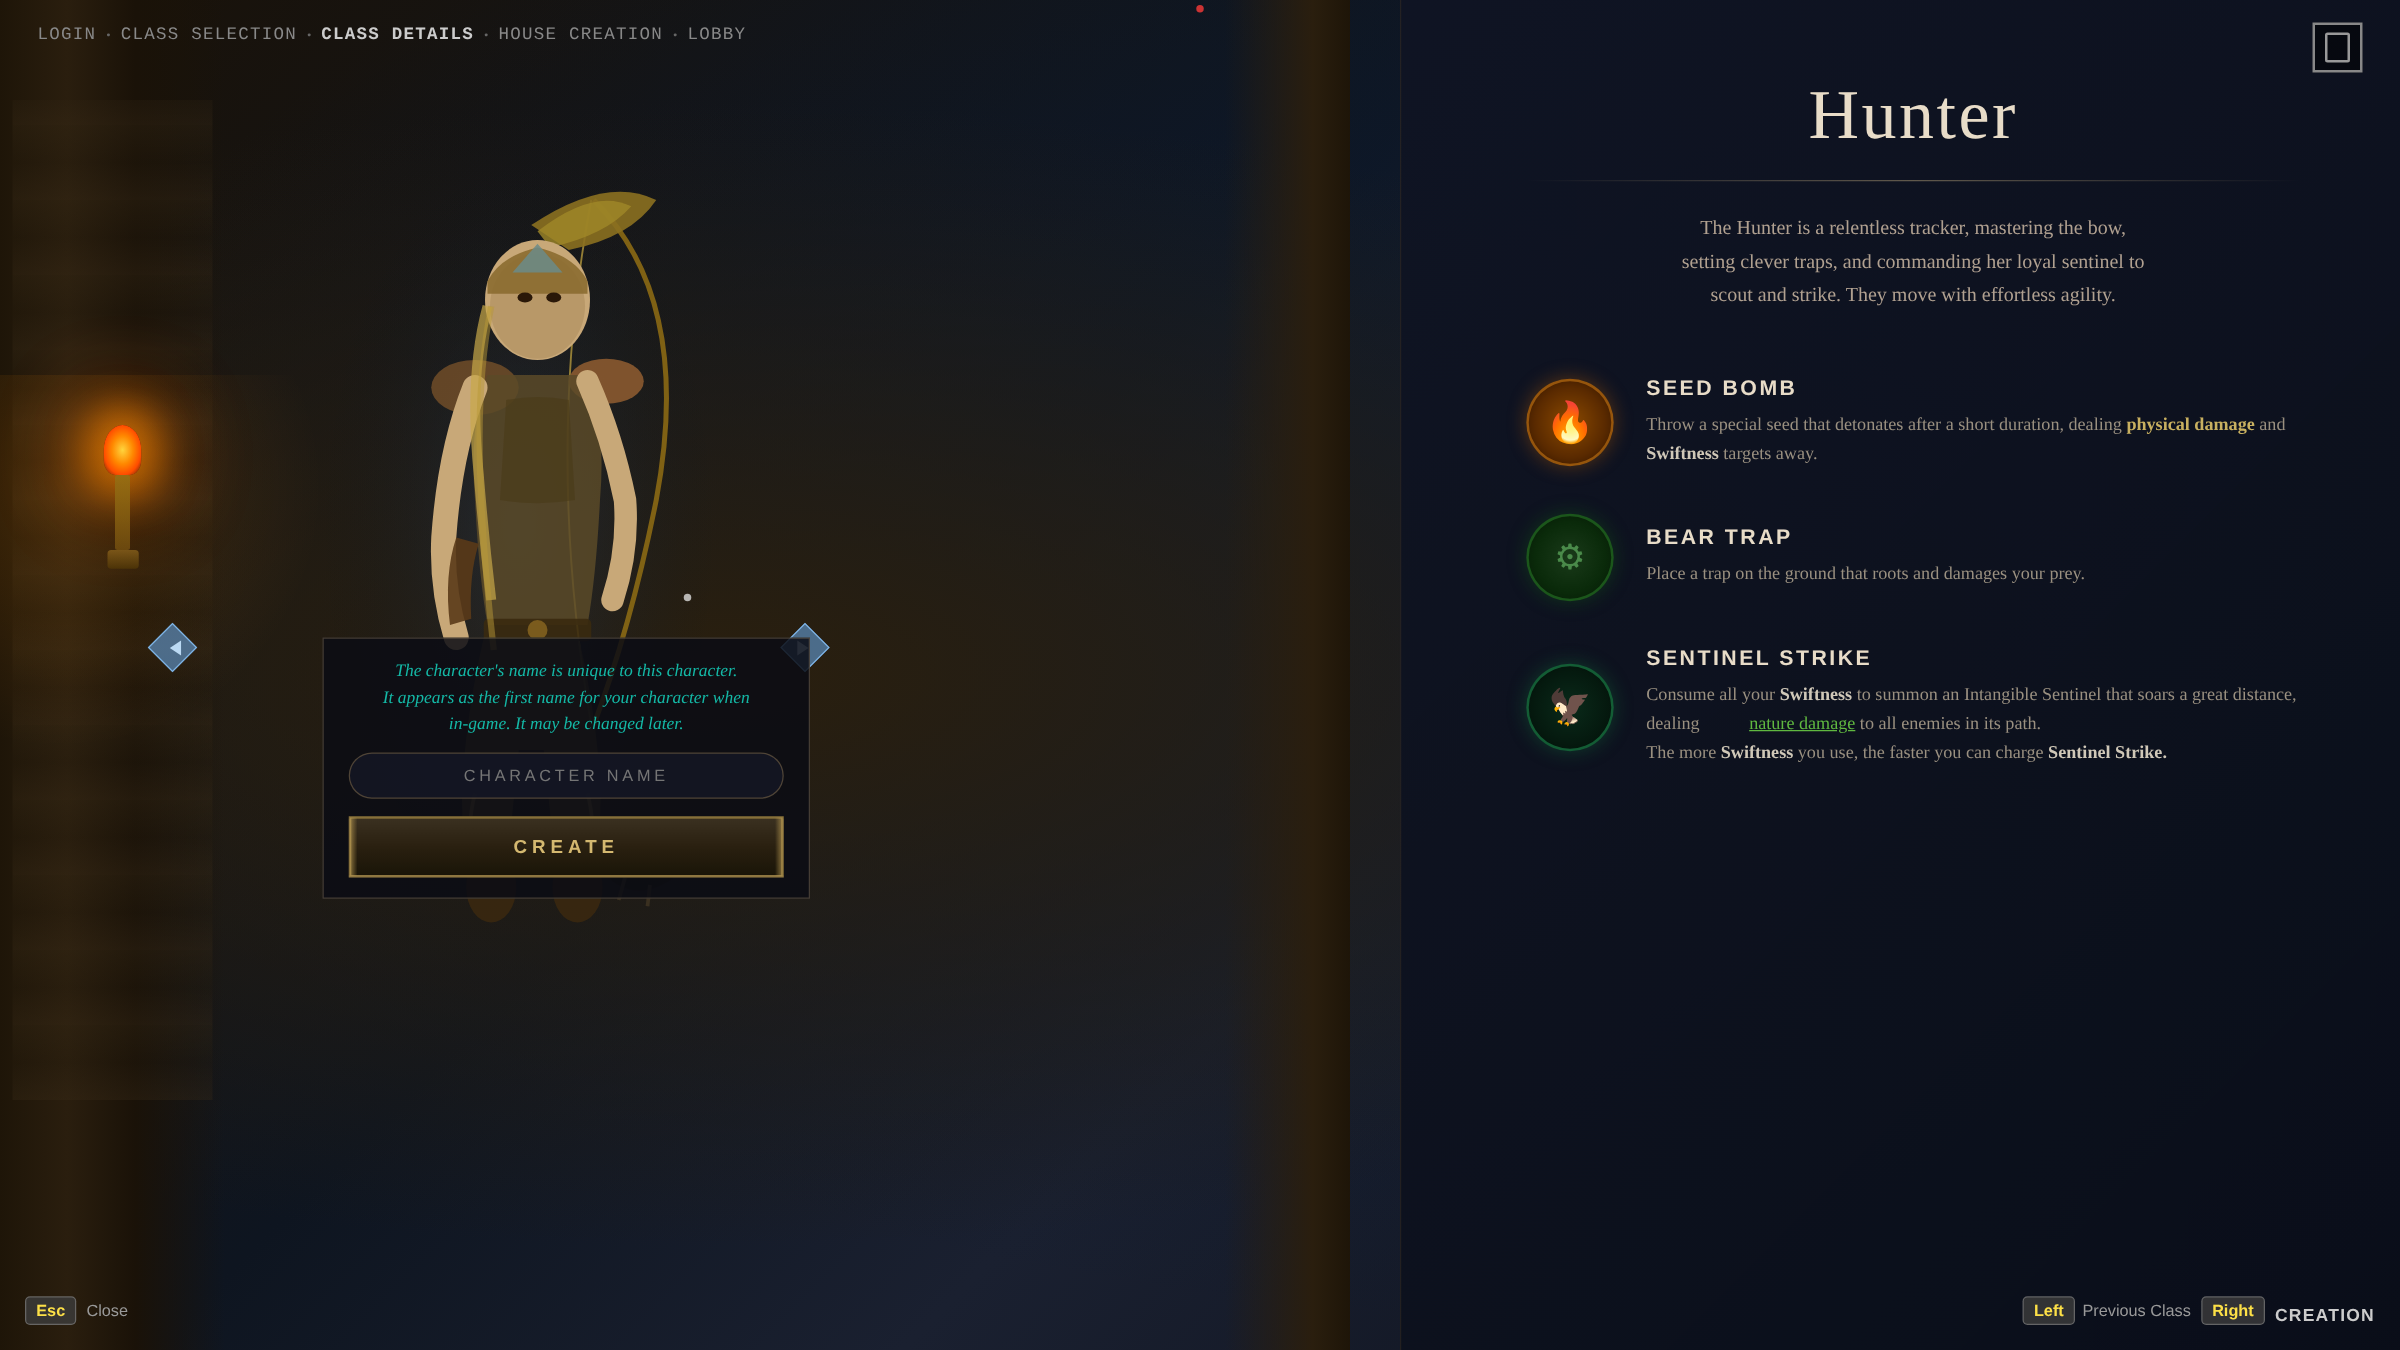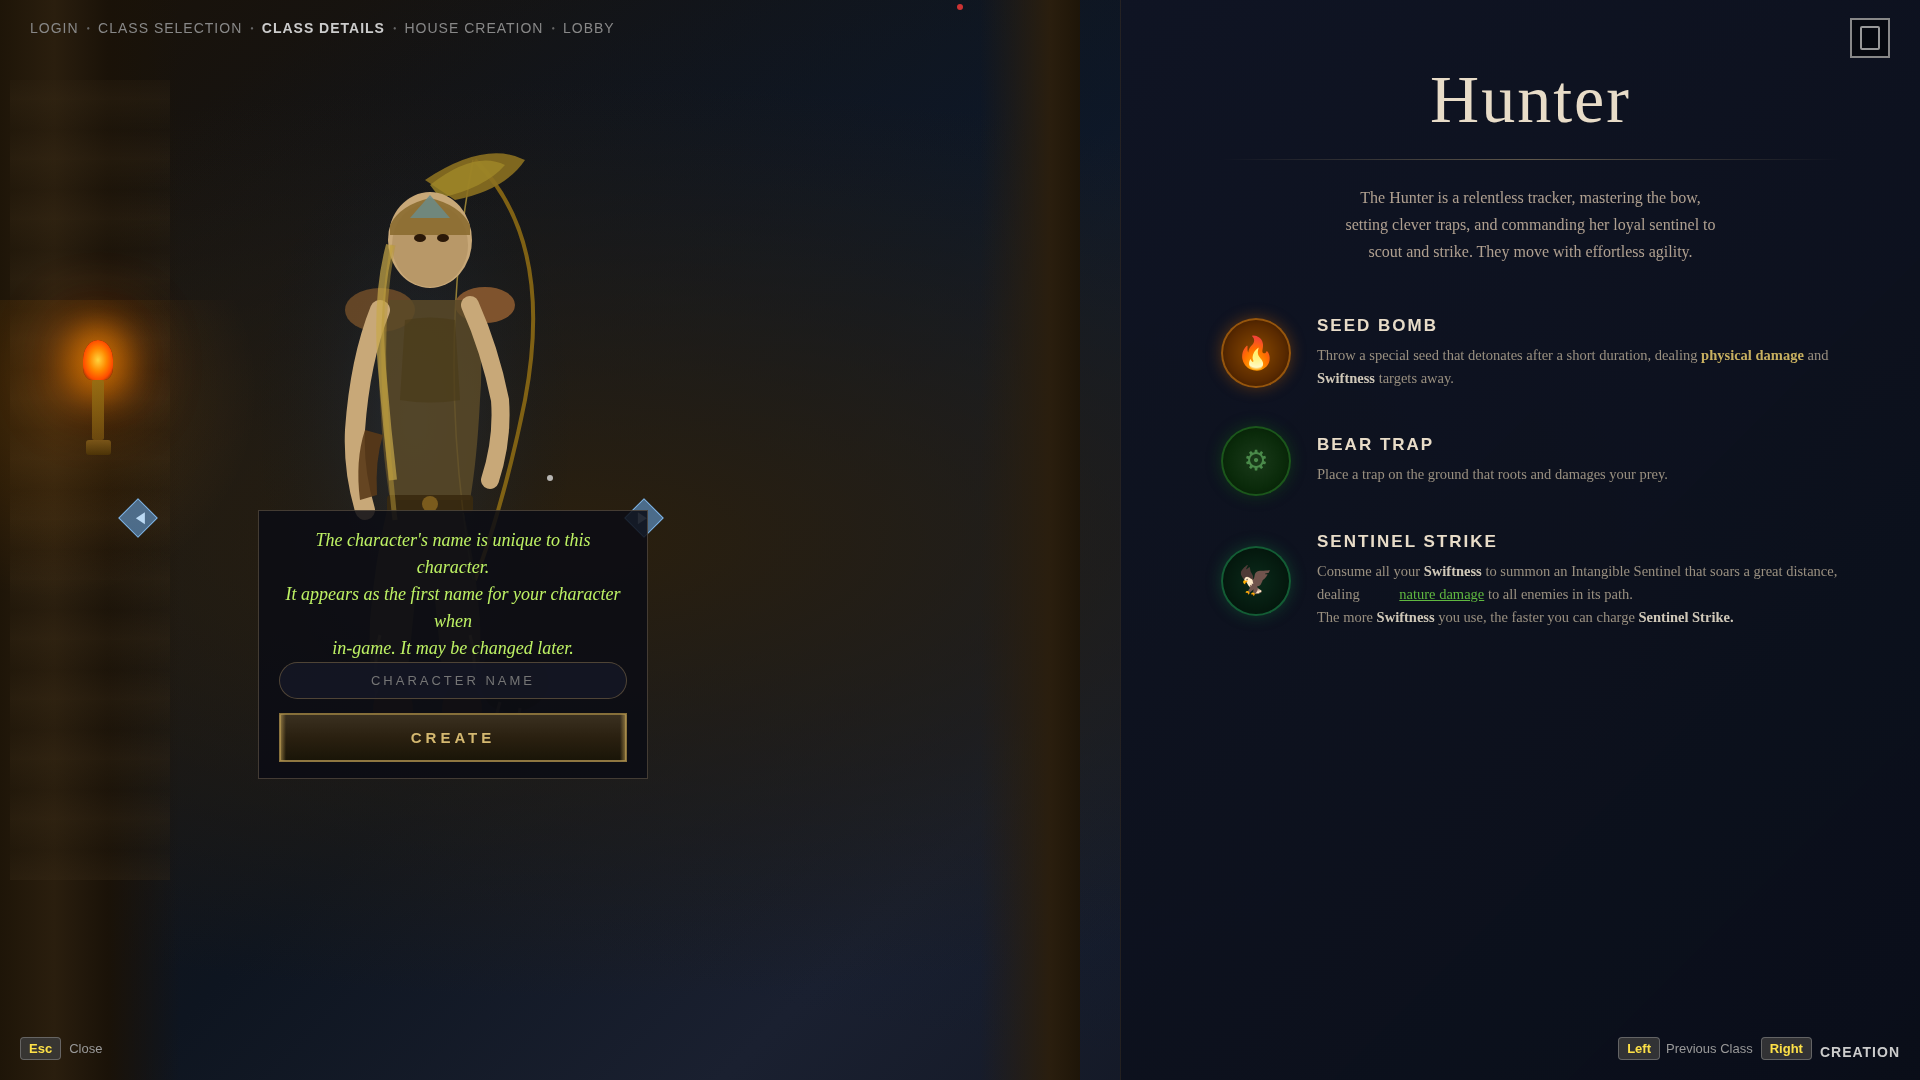--- a/index.html
+++ b/index.html
@@ -79,21 +79,21 @@
       position: absolute;
       top: 20px;
       left: 30px;
       display: flex;
       align-items: center;
       gap: 8px;
       z-index: 10;
     }
 
     .nav-item {
-      font-family: Liberation Sans, sans-serif;
+      font-family: Liberation Mono, monospace;
       font-size: 14px;
       letter-spacing: 1px;
       color: #888;
       text-transform: uppercase;
     }
 
     .nav-item.active {
       color: #ccc;
       font-weight: bold;
     }
@@ -143,23 +143,24 @@
       width: 390px;
       background: rgba(10, 12, 20, 0.85);
       border: 1px solid rgba(150, 130, 100, 0.4);
       padding: 16px 20px;
       text-align: center;
     }
 
     .name-tooltip-text {
       font-family: 'Georgia', serif;
       font-style: italic;
-      font-size: 18px;
-      color: #bef264;
+      font-size: 14px;
+      color: #14b8a6;
       line-height: 1.5;
+      margin-bottom: 12px;
     }
 
     .name-input {
       width: 100%;
       background: rgba(20, 22, 35, 0.9);
       border: 1px solid rgba(120, 100, 70, 0.6);
       border-radius: 20px;
       padding: 10px 20px;
       text-align: center;
       font-family: 'Arial', sans-serif;
@@ -261,21 +262,21 @@
       width: 800px;
       height: 100%;
       background: linear-gradient(135deg, rgba(15,20,35,0.95) 0%, rgba(10,14,25,0.98) 100%);
       border-left: 1px solid rgba(60, 50, 40, 0.5);
       padding: 60px 80px 60px 100px;
       overflow-y: auto;
     }
 
     .class-name {
       font-family: 'Georgia', serif;
-      font-size: 68px;
+      font-size: 56px;
       color: #e8dcc8;
       text-align: center;
       margin-bottom: 20px;
       font-weight: normal;
       letter-spacing: 2px;
     }
 
     .class-divider {
       height: 1px;
       background: linear-gradient(to right, transparent, rgba(180,160,120,0.5), transparent);

